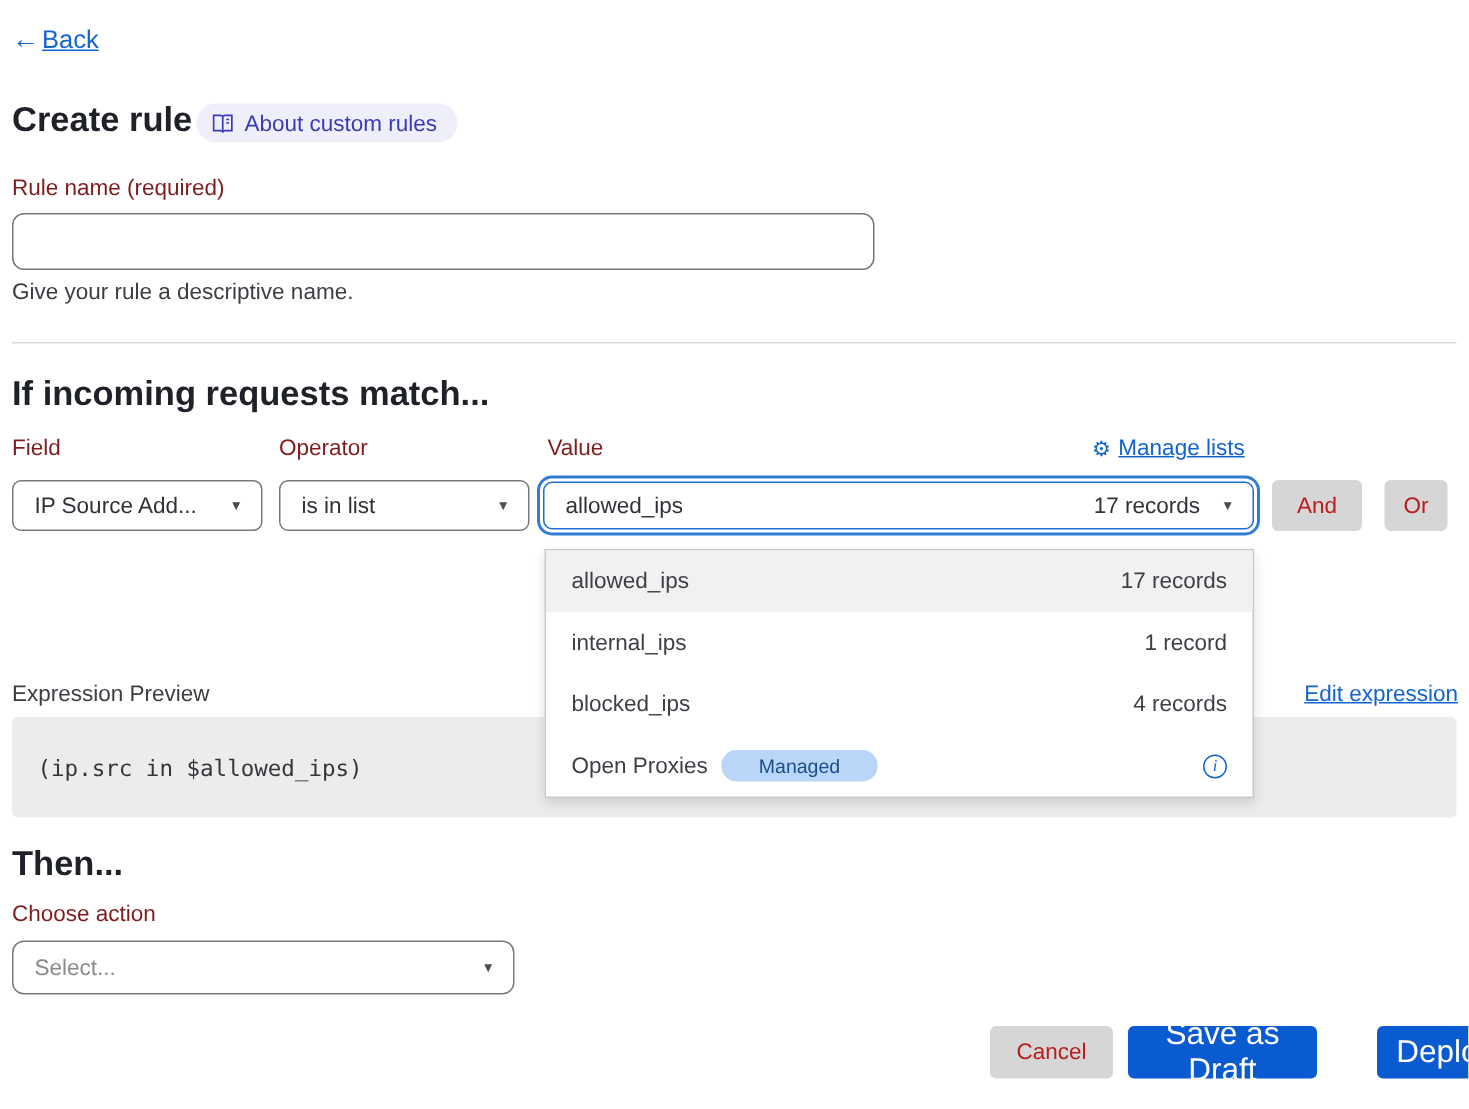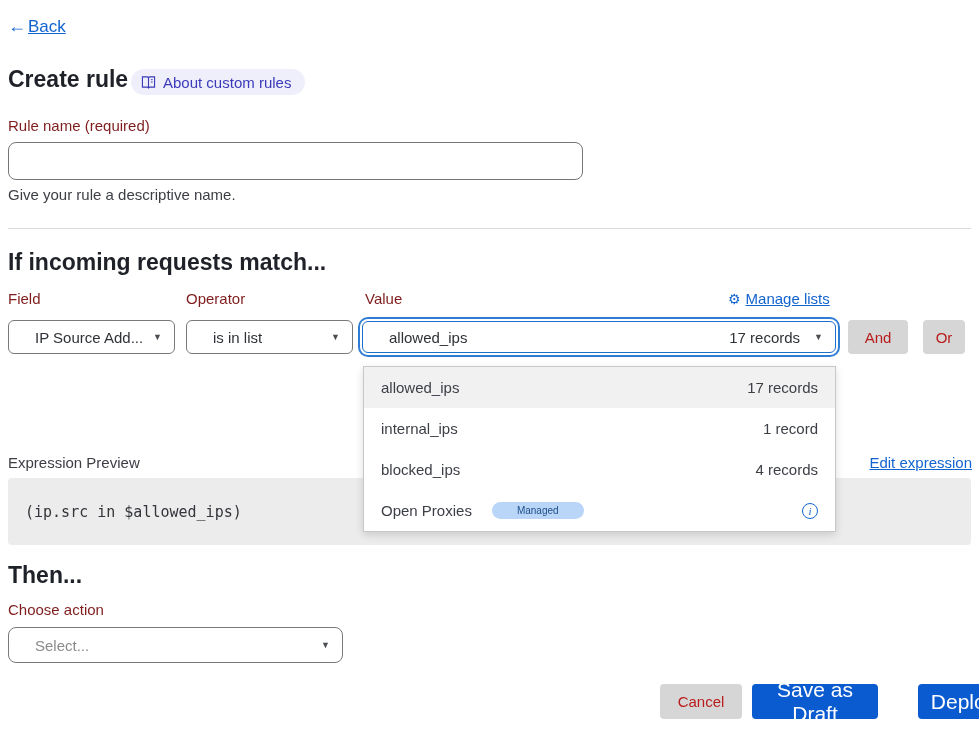--- a/index.html
+++ b/index.html
@@ -92,21 +92,21 @@
     font-size: 15px;
     color: #2f3237;
     cursor: pointer;
   }
   .select .caret {
     margin-left: auto;
     font-size: 9px;
     color: #4a4d52;
     padding-left: 10px;
   }
-  .select .val { white-space: nowrap; overflow: hidden; margin-left: 12px; }
+  .select .val { white-space: nowrap; overflow: hidden; }
 
   .field-select { left: 8px; top: 320px; width: 167px; height: 34px; }
   .operator-select { left: 186px; top: 320px; width: 167px; height: 34px; }
   .value-select {
     left: 362px; top: 321px; width: 474px; height: 32px;
     border: 1px solid #1b6fd0;
     box-shadow: 0 0 0 2px #ffffff, 0 0 0 4px #2e7cd4;
   }
   .value-select .records { margin-left: auto; color: #2f3237; }
   .value-select .caret { margin-left: 14px; padding-left: 0; }
@@ -149,24 +149,24 @@
     padding: 0 17px;
     font-size: 15px;
     color: #3c3f46;
     cursor: pointer;
   }
   .dd-item.highlighted { background: #f1f1f1; }
   .dd-item .detail { margin-left: auto; color: #3c3f46; }
   .managed-pill {
     background: #b9d6f8;
     color: #1d4e89;
-    font-size: 10px;
+    font-size: 13px;
     border-radius: 10px;
     padding: 3px 25px;
-    margin-left: 20px;
+    margin-left: 9px;
   }
   .info-icon {
     margin-left: auto;
     width: 16px; height: 16px;
     border: 1.4px solid #1264ce;
     border-radius: 50%;
     color: #1264ce;
     font-size: 11px;
     font-family: "Liberation Serif", serif;
     font-style: italic;

